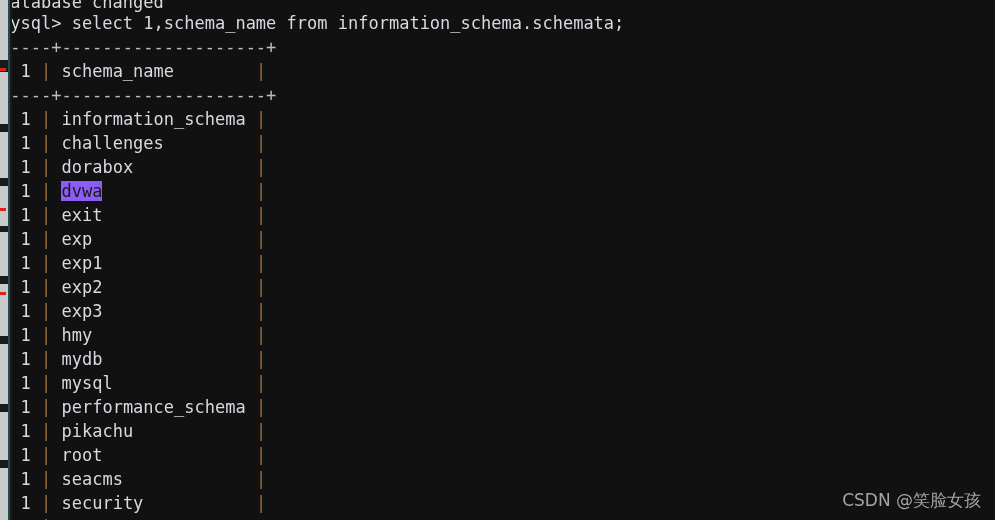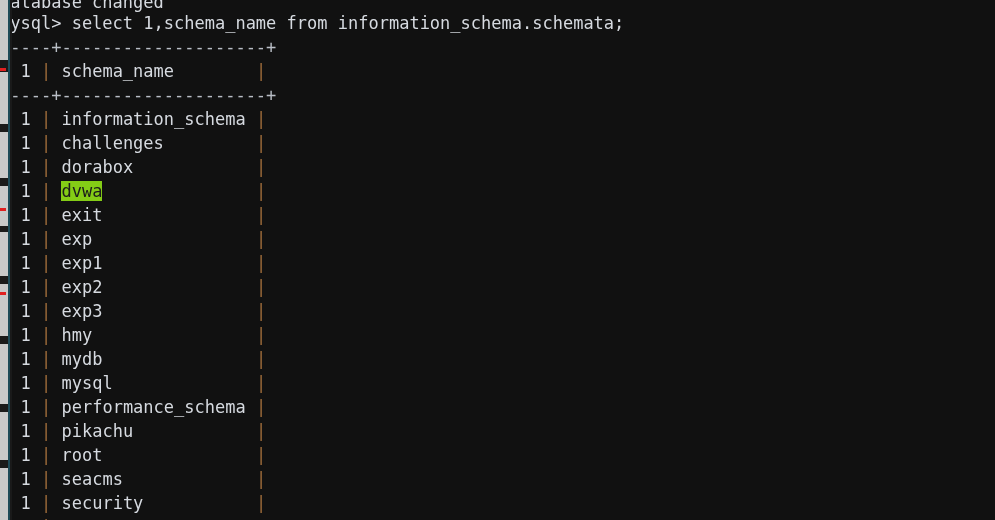--- a/index.html
+++ b/index.html
@@ -70,21 +70,21 @@
   .rule {
     color: #b9bec6;
   }
   .pipe {
     color: #9c6a3a;
   }
   .txt {
     color: #d6dae0;
   }
   .hl {
-    background: #84cc16;
+    background: #8b5cf6;
     color: #1b1b1b;
   }
 
   
   #scrollback {
     position: absolute;
     left: 0;
     top: -10px;
     height: 24px;
     white-space: pre;
@@ -141,14 +141,15 @@
 
     <div class="line rule" style="position:absolute; top:35px;">+----+--------------------+</div>
 
     <div class="line" style="position:absolute; top:59px;"><span class="pipe">|</span><span class="txt"> 1 </span><span class="pipe">|</span><span class="txt"> schema_name        </span><span class="pipe">|</span></div>
 
     <div class="line rule" style="position:absolute; top:83px;">+----+--------------------+</div>
 
     <div id="rows"><div class="line"><span class="pipe">|</span><span class="txt"> 1 </span><span class="pipe">|</span><span> </span><span class="txt">information_schema</span><span> </span><span class="pipe">|</span></div><div class="line"><span class="pipe">|</span><span class="txt"> 1 </span><span class="pipe">|</span><span> </span><span class="txt">challenges</span><span>         </span><span class="pipe">|</span></div><div class="line"><span class="pipe">|</span><span class="txt"> 1 </span><span class="pipe">|</span><span> </span><span class="txt">dorabox</span><span>            </span><span class="pipe">|</span></div><div class="line"><span class="pipe">|</span><span class="txt"> 1 </span><span class="pipe">|</span><span> </span><span class="txt hl">dvwa</span><span>               </span><span class="pipe">|</span></div><div class="line"><span class="pipe">|</span><span class="txt"> 1 </span><span class="pipe">|</span><span> </span><span class="txt">exit</span><span>               </span><span class="pipe">|</span></div><div class="line"><span class="pipe">|</span><span class="txt"> 1 </span><span class="pipe">|</span><span> </span><span class="txt">exp</span><span>                </span><span class="pipe">|</span></div><div class="line"><span class="pipe">|</span><span class="txt"> 1 </span><span class="pipe">|</span><span> </span><span class="txt">exp1</span><span>               </span><span class="pipe">|</span></div><div class="line"><span class="pipe">|</span><span class="txt"> 1 </span><span class="pipe">|</span><span> </span><span class="txt">exp2</span><span>               </span><span class="pipe">|</span></div><div class="line"><span class="pipe">|</span><span class="txt"> 1 </span><span class="pipe">|</span><span> </span><span class="txt">exp3</span><span>               </span><span class="pipe">|</span></div><div class="line"><span class="pipe">|</span><span class="txt"> 1 </span><span class="pipe">|</span><span> </span><span class="txt">hmy</span><span>                </span><span class="pipe">|</span></div><div class="line"><span class="pipe">|</span><span class="txt"> 1 </span><span class="pipe">|</span><span> </span><span class="txt">mydb</span><span>               </span><span class="pipe">|</span></div><div class="line"><span class="pipe">|</span><span class="txt"> 1 </span><span class="pipe">|</span><span> </span><span class="txt">mysql</span><span>              </span><span class="pipe">|</span></div><div class="line"><span class="pipe">|</span><span class="txt"> 1 </span><span class="pipe">|</span><span> </span><span class="txt">performance_schema</span><span> </span><span class="pipe">|</span></div><div class="line"><span class="pipe">|</span><span class="txt"> 1 </span><span class="pipe">|</span><span> </span><span class="txt">pikachu</span><span>            </span><span class="pipe">|</span></div><div class="line"><span class="pipe">|</span><span class="txt"> 1 </span><span class="pipe">|</span><span> </span><span class="txt">root</span><span>               </span><span class="pipe">|</span></div><div class="line"><span class="pipe">|</span><span class="txt"> 1 </span><span class="pipe">|</span><span> </span><span class="txt">seacms</span><span>             </span><span class="pipe">|</span></div><div class="line"><span class="pipe">|</span><span class="txt"> 1 </span><span class="pipe">|</span><span> </span><span class="txt">security</span><span>           </span><span class="pipe">|</span></div><div class="line"><span class="pipe">|</span><span class="txt"> 1 </span><span class="pipe">|</span></div></div>
   </div>
 
+  <div id="watermark">CSDN @笑脸女孩</div>
 
 </div>
 
 </body></html>

